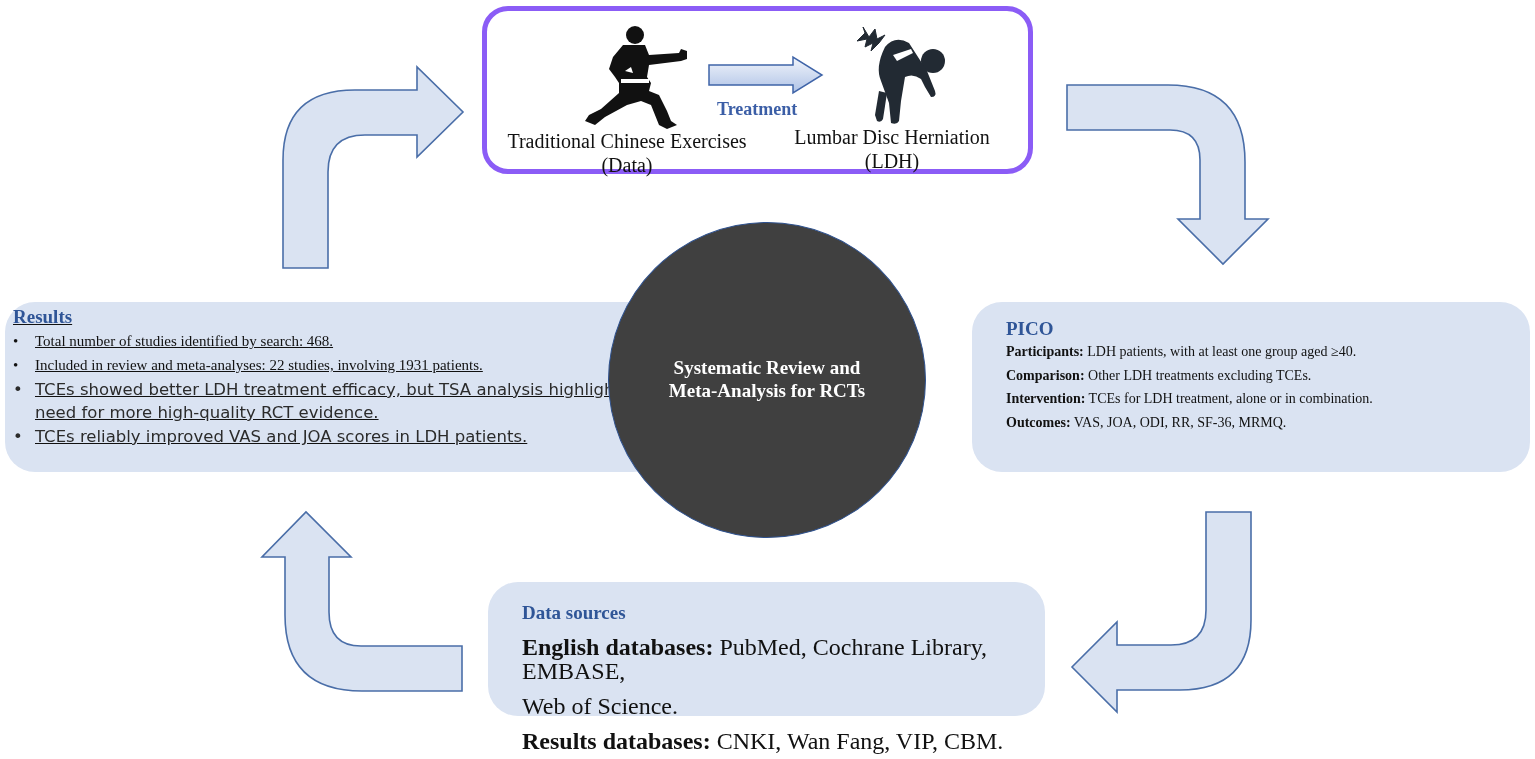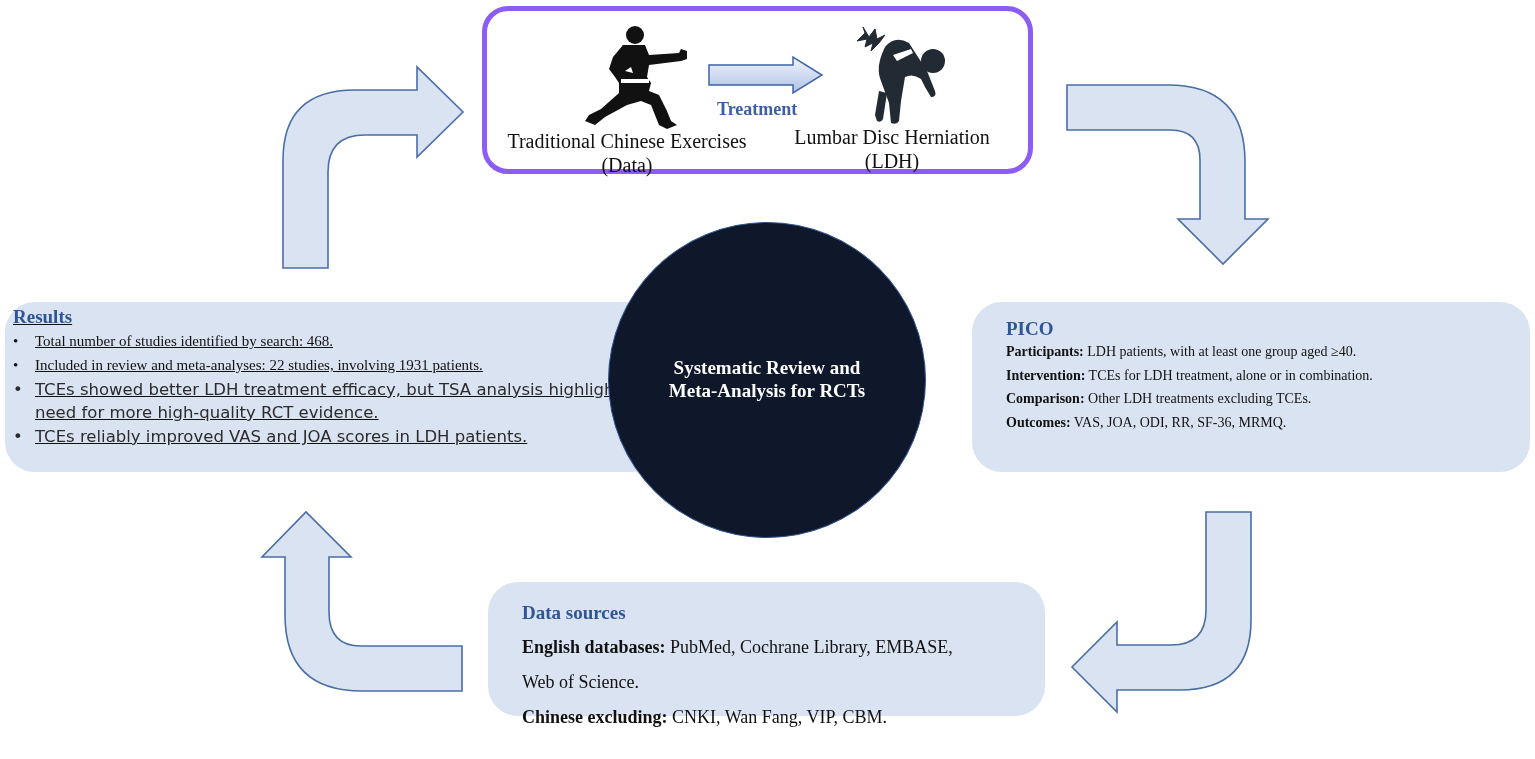--- a/index.html
+++ b/index.html
@@ -26,31 +26,31 @@
 
     .results { left: 5px; top: 302px; width: 658px; height: 170px; padding: 4px 0 0 8px; text-decoration: underline; }
     .results .panel-title { margin-bottom: 1px; }
     .results ul { list-style: none; margin: 0; padding: 0; }
     .results li { position: relative; padding-left: 22px; font-size: 15px; line-height: 24px; }
     .results li::before { content: "\2022"; position: absolute; left: 0; top: 0; }
     .results li.sans { font-family: "DejaVu Sans", "Liberation Sans", sans-serif; font-size: 16.5px;
                        line-height: 23px; color: #2b2b2b; margin-top: 1px; }
 
     .circle { position: absolute; left: 608px; top: 222px; width: 318px; height: 316px;
-              border-radius: 50%; background: #0f172a; border: 1.5px solid #2f528f; box-sizing: border-box;
+              border-radius: 50%; background: #404040; border: 1.5px solid #2f528f; box-sizing: border-box;
               display: flex; align-items: center; justify-content: center; }
     .circle-text { color: #ffffff; font-weight: bold; font-size: 19px; line-height: 23px; text-align: center;
                    margin-top: -2px; }
 
     .pico { left: 972px; top: 302px; width: 558px; height: 170px; padding: 16px 0 0 34px; }
     .pico .row { font-size: 14px; line-height: 23.5px; }
     .pico b { font-weight: bold; }
 
     .sources { left: 488px; top: 582px; width: 557px; height: 134px; padding: 20px 0 0 34px; }
-    .sources .row { font-size: 18px; line-height: 24px; }
+    .sources .row { font-size: 24px; line-height: 24px; }
     .sources .gap { margin-top: 11px; }
   </style>
 </head>
 <body>
 
 <svg id="arrows" viewBox="0 0 1535 759">
 
   <path class="arrow" d="M283,268 L283,160 Q283,90 355,90 L417,90 L417,67 L463,112 L417,157 L417,135 L365,135 Q328,135 328,172 L328,268 Z"></path>
 
   <path class="arrow" d="M1067,85 L1168,85 Q1245,85 1245,162 L1245,219 L1268,219 L1223,264 L1178,219 L1200,219 L1200,160 Q1200,130 1170,130 L1067,130 Z"></path>
@@ -111,23 +111,23 @@
 <div class="circle">
   <div class="circle-text">
     <div>Systematic Review and</div>
     <div>Meta-Analysis for RCTs</div>
   </div>
 </div>
 
 <div class="panel pico">
   <div class="panel-title">PICO</div>
   <div class="row"><b>Participants:</b><span> LDH patients, with at least one group aged ≥40.</span></div>
+  <div class="row"><b>Comparison:</b><span> Other LDH treatments excluding TCEs.</span></div>
   <div class="row" style="width:440px"><b>Intervention:</b><span> TCEs for LDH treatment, alone or in combination.</span></div>
-  <div class="row"><b>Comparison:</b><span> Other LDH treatments excluding TCEs.</span></div>
   <div class="row"><b>Outcomes:</b><span> VAS, JOA, ODI, RR, SF-36, MRMQ.</span></div>
 </div>
 
 <div class="panel sources">
   <div class="panel-title">Data sources</div>
   <div class="row gap"><b>English databases:</b><span> PubMed, Cochrane Library, EMBASE,</span></div>
   <div class="row gap">Web of Science.</div>
-  <div class="row gap"><b>Chinese excluding:</b><span> CNKI,  Wan Fang, VIP, CBM.</span></div>
+  <div class="row gap"><b>Results databases:</b><span> CNKI,  Wan Fang, VIP, CBM.</span></div>
 </div>
 
 </body></html>

